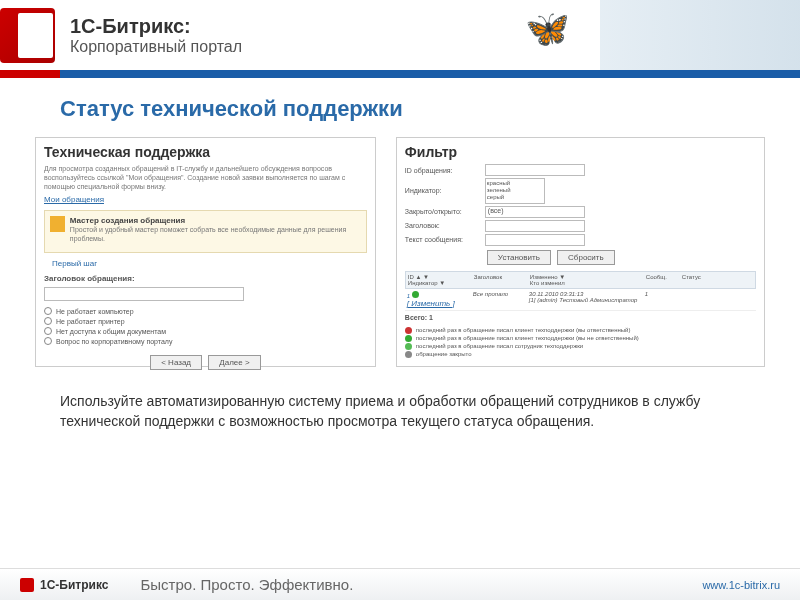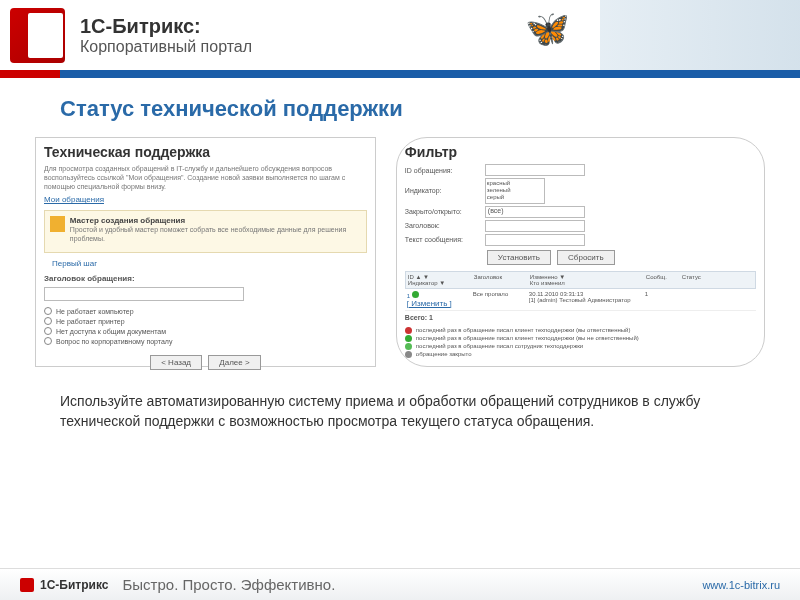--- a/index.html
+++ b/index.html
@@ -1,32 +1,32 @@
 <!DOCTYPE html>
 <html><head>
 <meta charset="utf-8">
 <style>
   * { box-sizing: border-box; margin: 0; padding: 0; }
   body { width: 800px; height: 600px; font-family: Arial, sans-serif; background: #fff; overflow: hidden; position: relative; }
   
-  .header { height: 70px; display: flex; align-items: center; padding: 0 10px; position: relative; border-radius: 26px; }
+  .header { height: 70px; display: flex; align-items: center; padding: 0 0; position: relative; border-radius: 26px; }
   .boxshot { width: 55px; height: 55px; background: linear-gradient(135deg,#c00,#a00); border-radius: 4px; position: relative; margin-right: 15px; }
   .boxshot::after { content:""; position:absolute; right:2px; top:5px; width:35px; height:45px; background:#fff; border-radius:2px; }
   .brand-text .line1 { font-size: 20px; font-weight: bold; color: #333; }
   .brand-text .line2 { font-size: 16px; color: #555; }
   .butterfly { position:absolute; right:230px; top:8px; font-size:36px; color:#d97a1a; }
   .buildings { position:absolute; right:0; top:0; width:200px; height:70px; background: linear-gradient(90deg,#d5e3ed,#b8cede); opacity:.6; }
   .stripe { height:8px; background: repeating-linear-gradient(90deg,#c00 0 60px,#1a5da8 60px 800px); }
   
   .title { color:#2a6aa8; font-size:22px; font-weight:bold; padding: 18px 60px 10px; }
   
   .panels { display:flex; gap:20px; padding: 5px 35px 10px; }
   .panel { border:1px solid #ccc; background:#fff; font-size:8px; color:#555; padding:6px 8px; }
   .panel-left { width: 360px; height: 230px; }
-  .panel-right { width: 390px; height: 230px; border-radius: 31px; }
+  .panel-right { width: 390px; height: 230px; }
   
   .p-title { font-size:14px; color:#333; font-weight:bold; margin-bottom:4px; }
   .p-desc { font-size:7px; color:#777; line-height:1.3; margin-bottom:4px; }
   .link { color:#2a6aa8; text-decoration:underline; font-size:8px; cursor:pointer; }
   .wizard-box { border:1px solid #e5d9b0; background:#fdf8e5; padding:5px; margin:6px 0; display:flex; gap:5px; }
   .wizard-icon { width:16px; height:16px; background:#f0b030; }
   .wizard-title { font-weight:bold; color:#444; font-size:8px; }
   .step { color:#2a6aa8; margin:4px 8px; }
   .field-label { font-weight:bold; margin:6px 0 4px; font-size:8px; }
   .text-input { border:1px solid #bbb; height:14px; width:200px; }
@@ -37,33 +37,33 @@
   .btn { display:inline-block; border:1px solid #999; background:#f0f0f0; padding:2px 10px; font-size:8px; margin:0 2px; cursor:pointer; }
   
   .filter-row { display:flex; align-items:center; margin:2px 0; }
   .filter-label { width:80px; font-size:7px; }
   .filter-input { border:1px solid #bbb; height:12px; width:100px; font-size:7px; padding:0 2px; }
   .select-multi { border:1px solid #bbb; width:60px; font-size:6px; padding:1px; }
   .select-multi div { line-height:1.2; }
   .filter-btns { margin:4px 0 6px 80px; }
   .table-head { display:flex; background:#eef3f7; border:1px solid #cfd9e3; padding:2px; font-size:6px; gap:6px; }
   .table-head span:first-child { width:60px; }
-  .table-row { display:flex; padding:2px; font-size:6px; gap:6px; border-bottom:1px solid #eee; }
+  .table-row { display:flex; padding:2px; font-size:6px; gap:6px; border-bottom:1px solid #eee;font-style:italic; }
   .tbl-id { width:60px; color:#2a6aa8; }
   .bullet-green { display:inline-block; width:7px; height:7px; border-radius:50%; background:#3a3; margin-right:3px; }
   .legend { margin-top:6px; }
   .legend-item { display:flex; align-items:center; font-size:6px; margin:1px 0; gap:4px; }
   .dot { width:7px; height:7px; border-radius:50%; }
   .d-red { background:#c33; } .d-green { background:#3a3; } .d-green2 { background:#5b5; } .d-gray { background:#888; }
   
   .body-text { padding: 15px 60px; font-size:14px; color:#333; line-height:1.4; }
   
   .footer { position:absolute; bottom:0; left:0; right:0; height:32px; background:linear-gradient(#fff,#eef0f2); border-top:1px solid #ddd; display:flex; align-items:center; padding:0 20px; }
   .footer-logo { width:14px; height:14px; background:#c00; border-radius:2px; margin-right:6px; }
-  .footer-brand { font-size:12px; font-weight:bold; color:#333; margin-right:14px; }
+  .footer-brand { font-size:12px; font-weight:bold; color:#333; margin-right:32px; }
   .footer-slogan { font-size:15px; color:#666; }
   .footer-url { margin-left:auto; font-size:11px; color:#2a6aa8; }
 </style>
 </head>
 <body>
 
 <div class="header">
   <div class="boxshot"></div>
   <div class="brand-text">
     <div class="line1">1С-Битрикс:</div>

